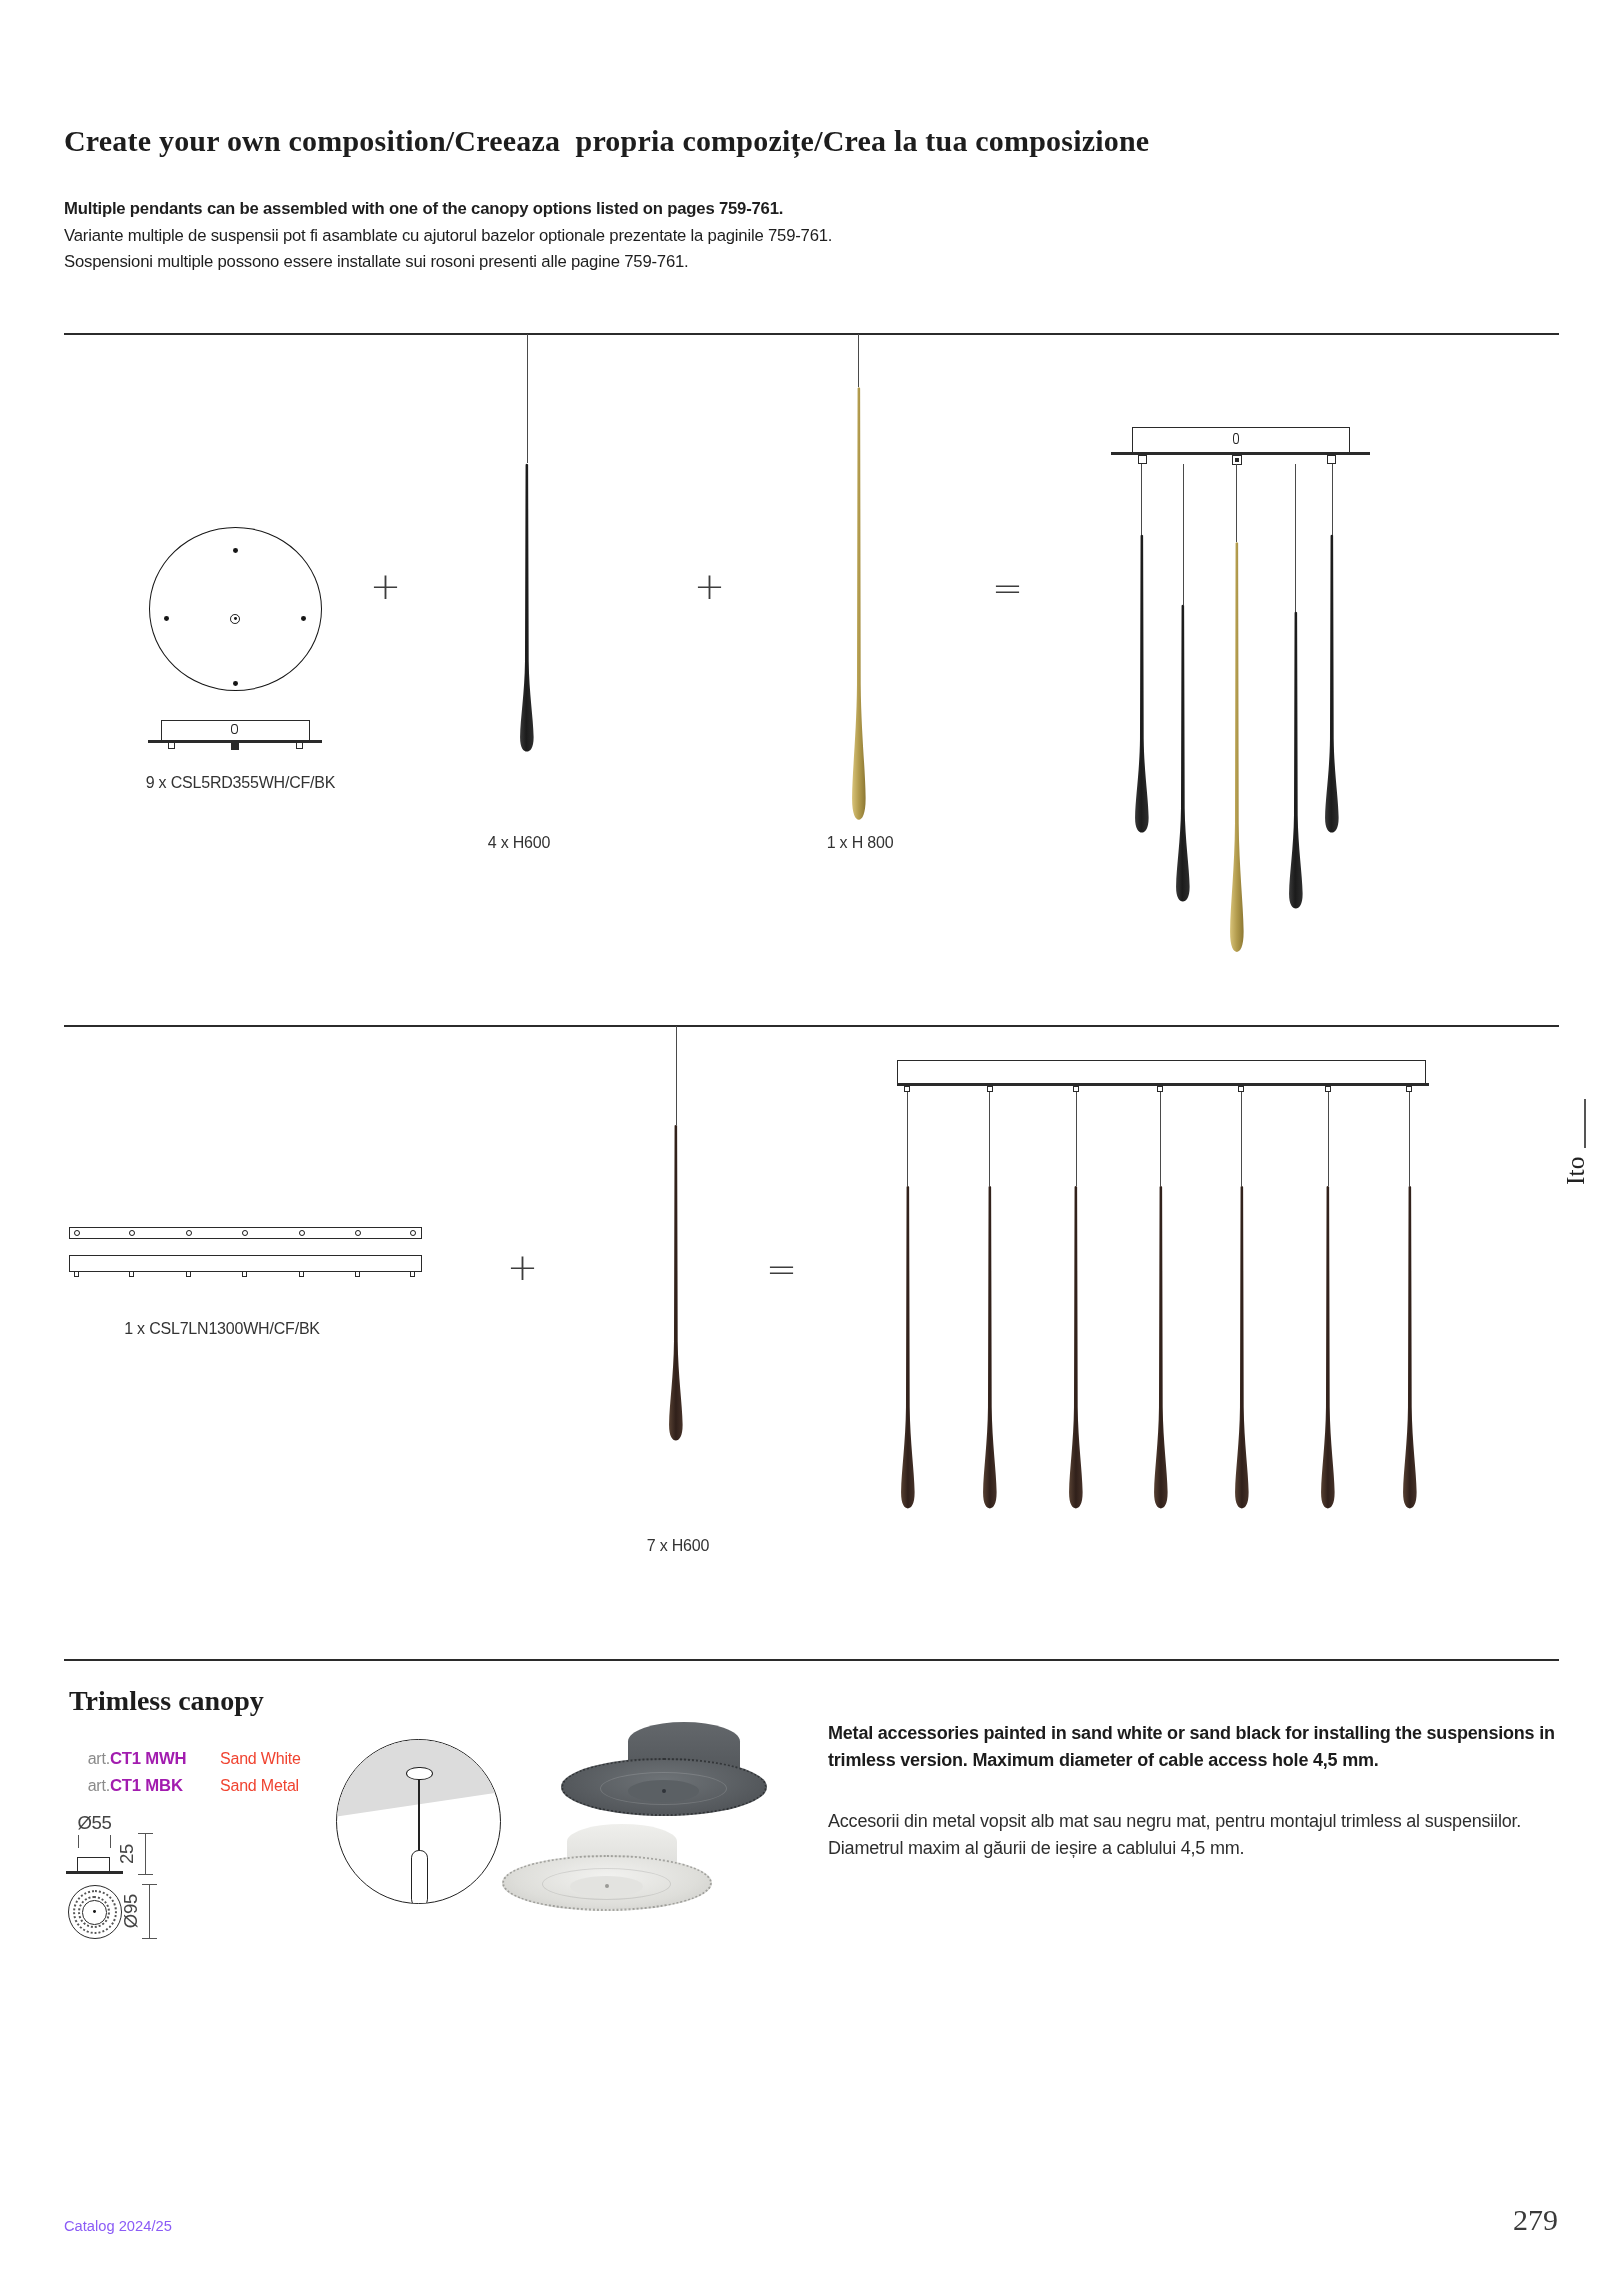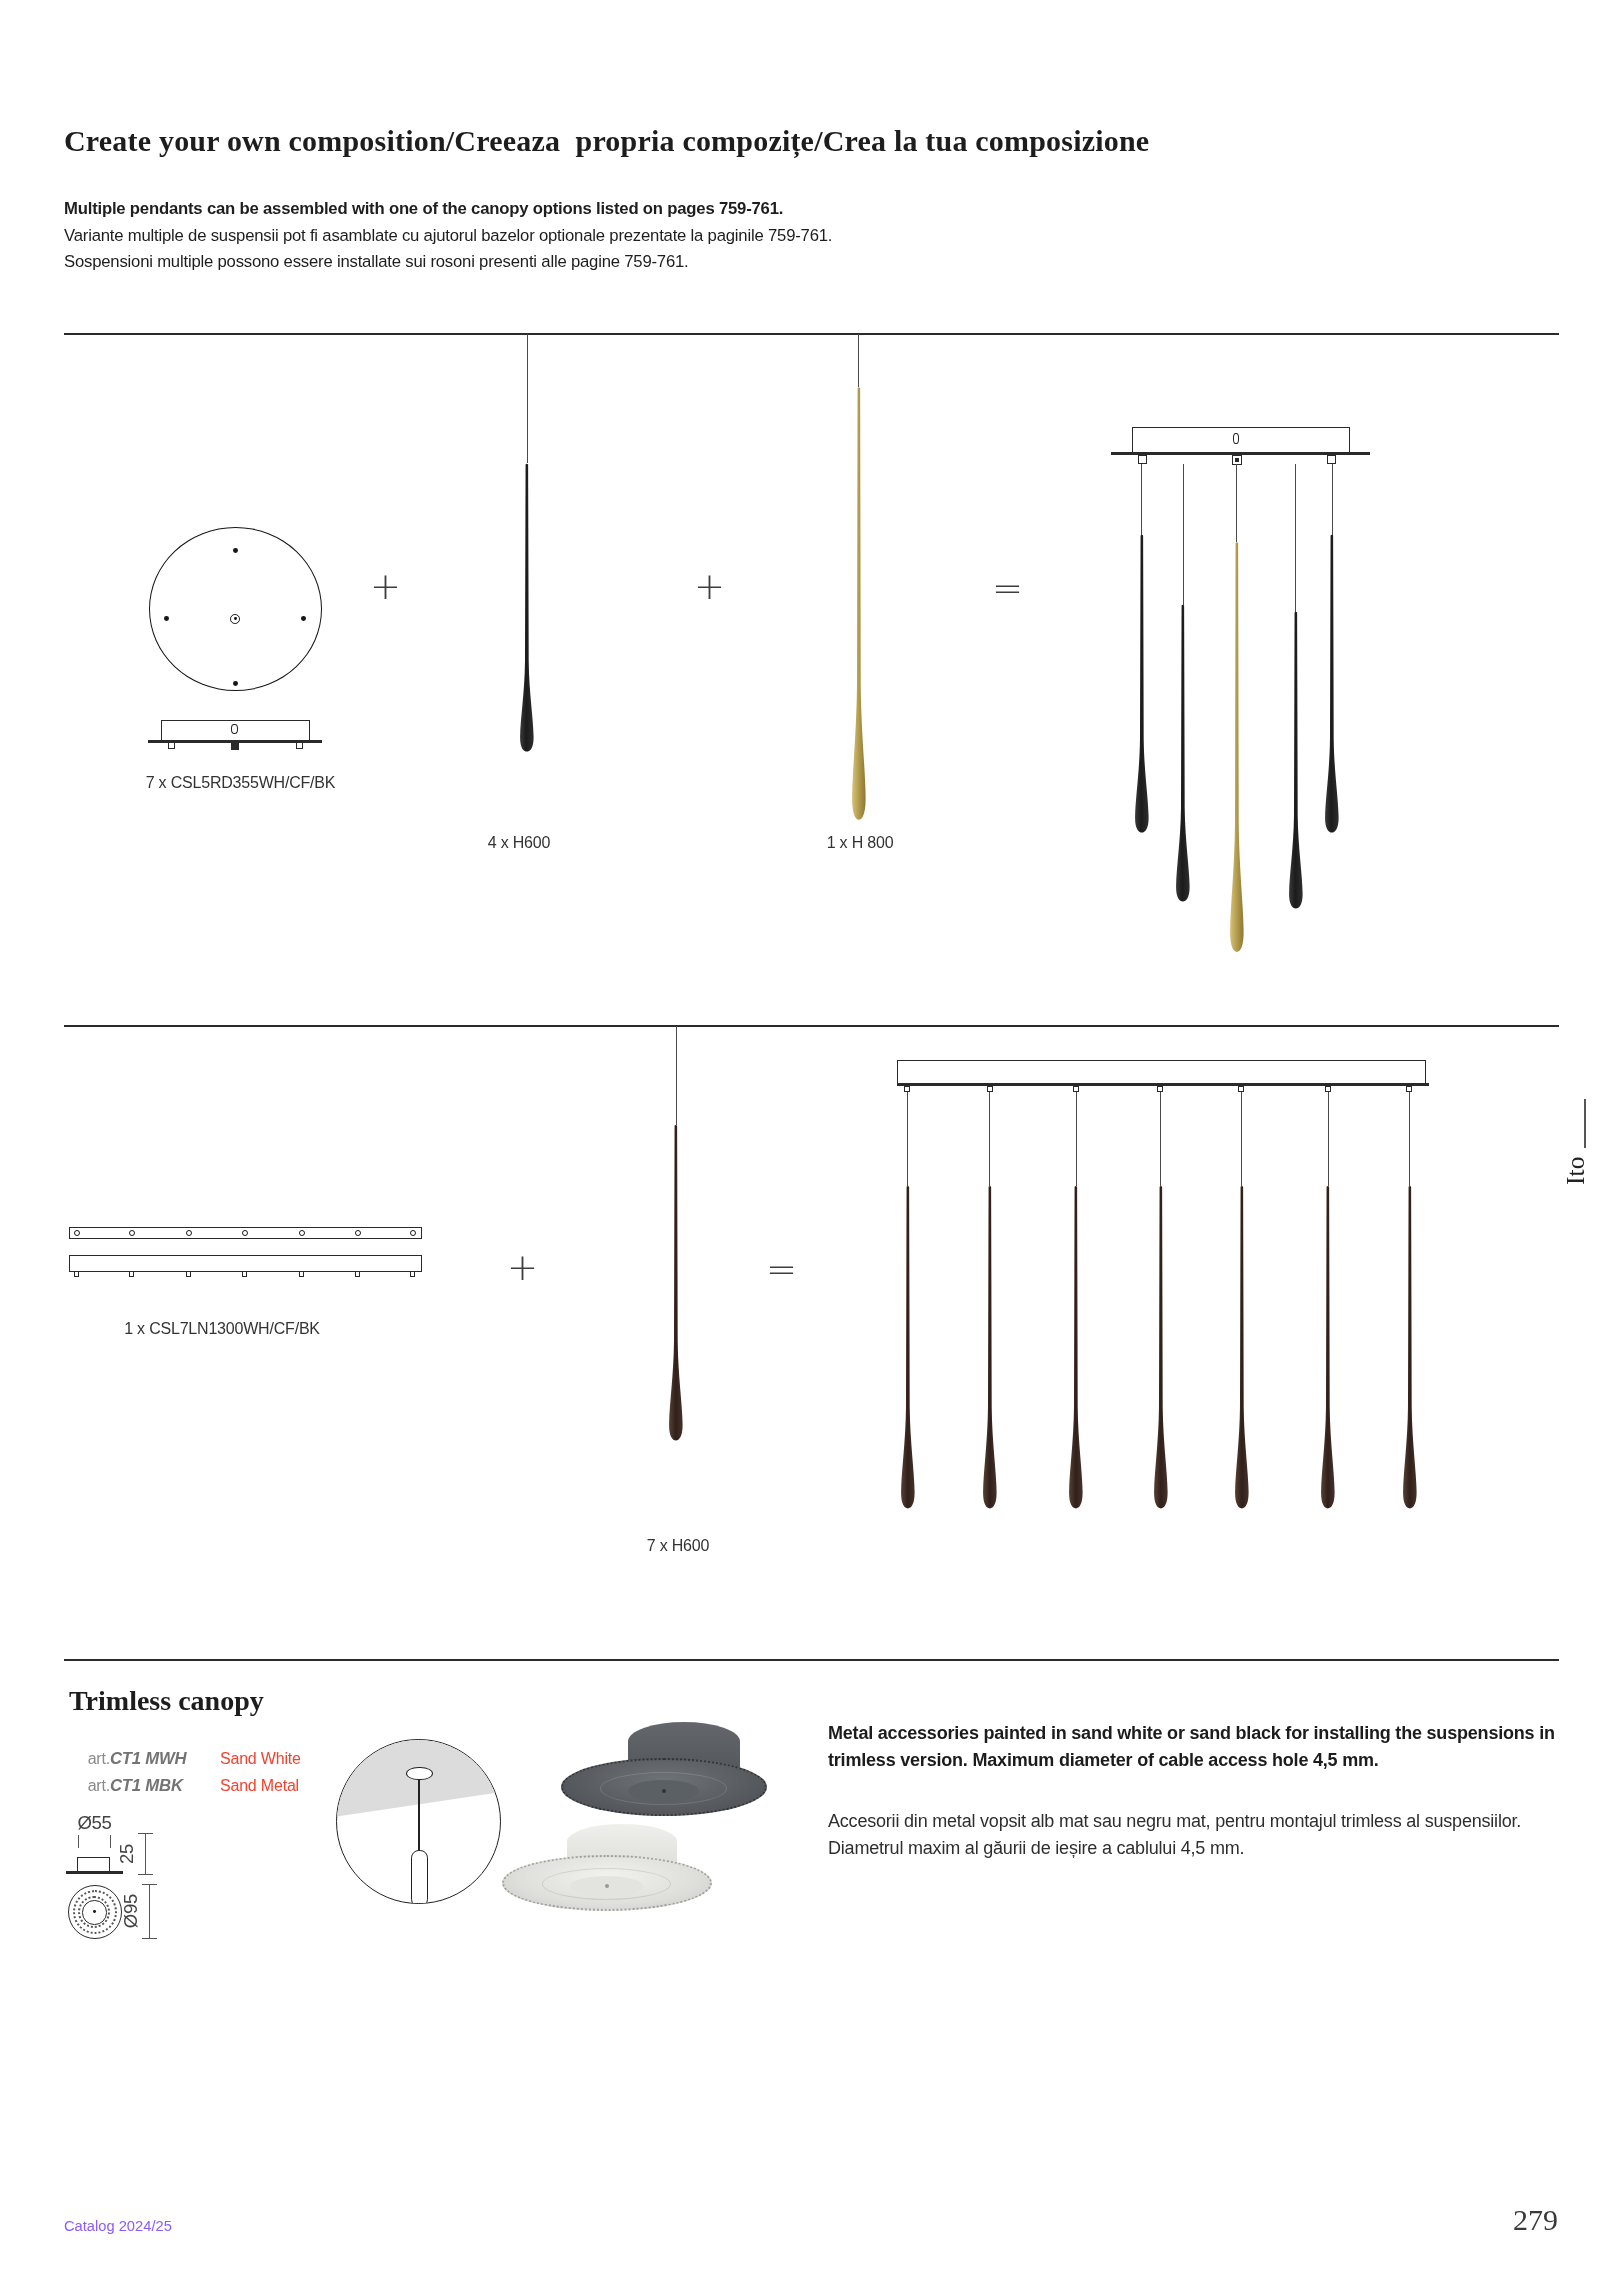--- a/index.html
+++ b/index.html
@@ -26,21 +26,21 @@
   .hole{position:absolute;width:6.9px;height:9.8px;border:1.2px solid #222;border-radius:45%;box-sizing:border-box;background:#fff;}
   .vwrap{position:absolute;display:flex;align-items:center;justify-content:center;}
   .rot{transform:rotate(-90deg);white-space:nowrap;}
   .dimv{position:absolute;width:1.2px;background:#555;}
   .dimh{position:absolute;height:1.2px;background:#555;}
   .dimtext{font:18.6px "Liberation Sans",sans-serif;color:#444;letter-spacing:-0.3px;}
   .trim-title{position:absolute;left:69px;top:1684px;font:bold 28px/1.2 "Liberation Serif",serif;color:#1d1d1d;}
   .artrow{position:absolute;left:69px;display:flex;align-items:baseline;
           font:16px/1 "Liberation Sans",sans-serif;letter-spacing:-0.2px;}
   .artrow .pfx{color:#8a8a8a;width:41px;text-align:right;}
-  .artrow .code{color:#737373;font-weight:bold;width:110px;font-size:16.7px;font-style:italic;}
+  .artrow .code{color:#a21caf;font-weight:bold;width:110px;font-size:16.7px;}
   .artrow .fin{color:#f04330;}
   .desc{position:absolute;left:828px;width:735px;font:18px/26.5px "Liberation Sans",sans-serif;
         color:#2e2e2e;letter-spacing:-0.2px;}
   .desc.bold{font-weight:bold;color:#1c1c1c;}
   .ito{font:25.5px/1 "Liberation Serif",serif;color:#222;}
   .footer-cat{position:absolute;left:64px;top:2218px;font:14.7px "Liberation Sans",sans-serif;color:#8b5cf6;}
   .pageno{position:absolute;left:1460px;top:2203px;width:98px;text-align:right;
           font:30px "Liberation Serif",serif;color:#3a3a3a;}
   
   .detail{position:absolute;left:336px;top:1739px;width:165px;height:165px;border:1.3px solid #222;
@@ -100,21 +100,21 @@
   <div class="dot" style="left:233px;top:681px"></div>
   <div class="ring" style="left:230px;top:614px;width:9.8px;height:9.8px"></div>
   <div class="dot" style="left:234px;top:617px;width:2.9px;height:2.9px"></div>
 
   <div class="rect" style="left:161px;top:720px;width:149px;height:20.6px"></div>
   <div class="hole" style="left:231px;top:724px"></div>
   <div class="thick" style="left:148px;top:740px;width:174px;height:2.5px"></div>
   <div class="sq" style="left:168px;top:742px;width:6.9px;height:6.9px"></div>
   <div class="sqf" style="left:231px;top:742px;width:7.8px;height:7.8px"></div>
   <div class="sq" style="left:296px;top:742px;width:6.9px;height:6.9px"></div>
-  <div class="lbl" style="left:140px;top:773px;width:201px">7 x CSL5RD355WH/CF/BK</div>
+  <div class="lbl" style="left:140px;top:773px;width:201px">9 x CSL5RD355WH/CF/BK</div>
 
   <div class="op" style="left:370px;top:568px">+</div>
 
   <div class="cable" style="left:527px;top:334px;height:129px"></div>
   <svg class="pend" style="left:519px;top:463px" width="15.7" height="290" viewBox="0 0 16 300" preserveAspectRatio="none">
       <use href="#dropPath" fill="url(#gBlack)"></use>
     </svg>
   <div class="lbl" style="left:460px;top:833px;width:118px">4 x H600</div>
 
   <div class="op" style="left:694px;top:568px">+</div>

